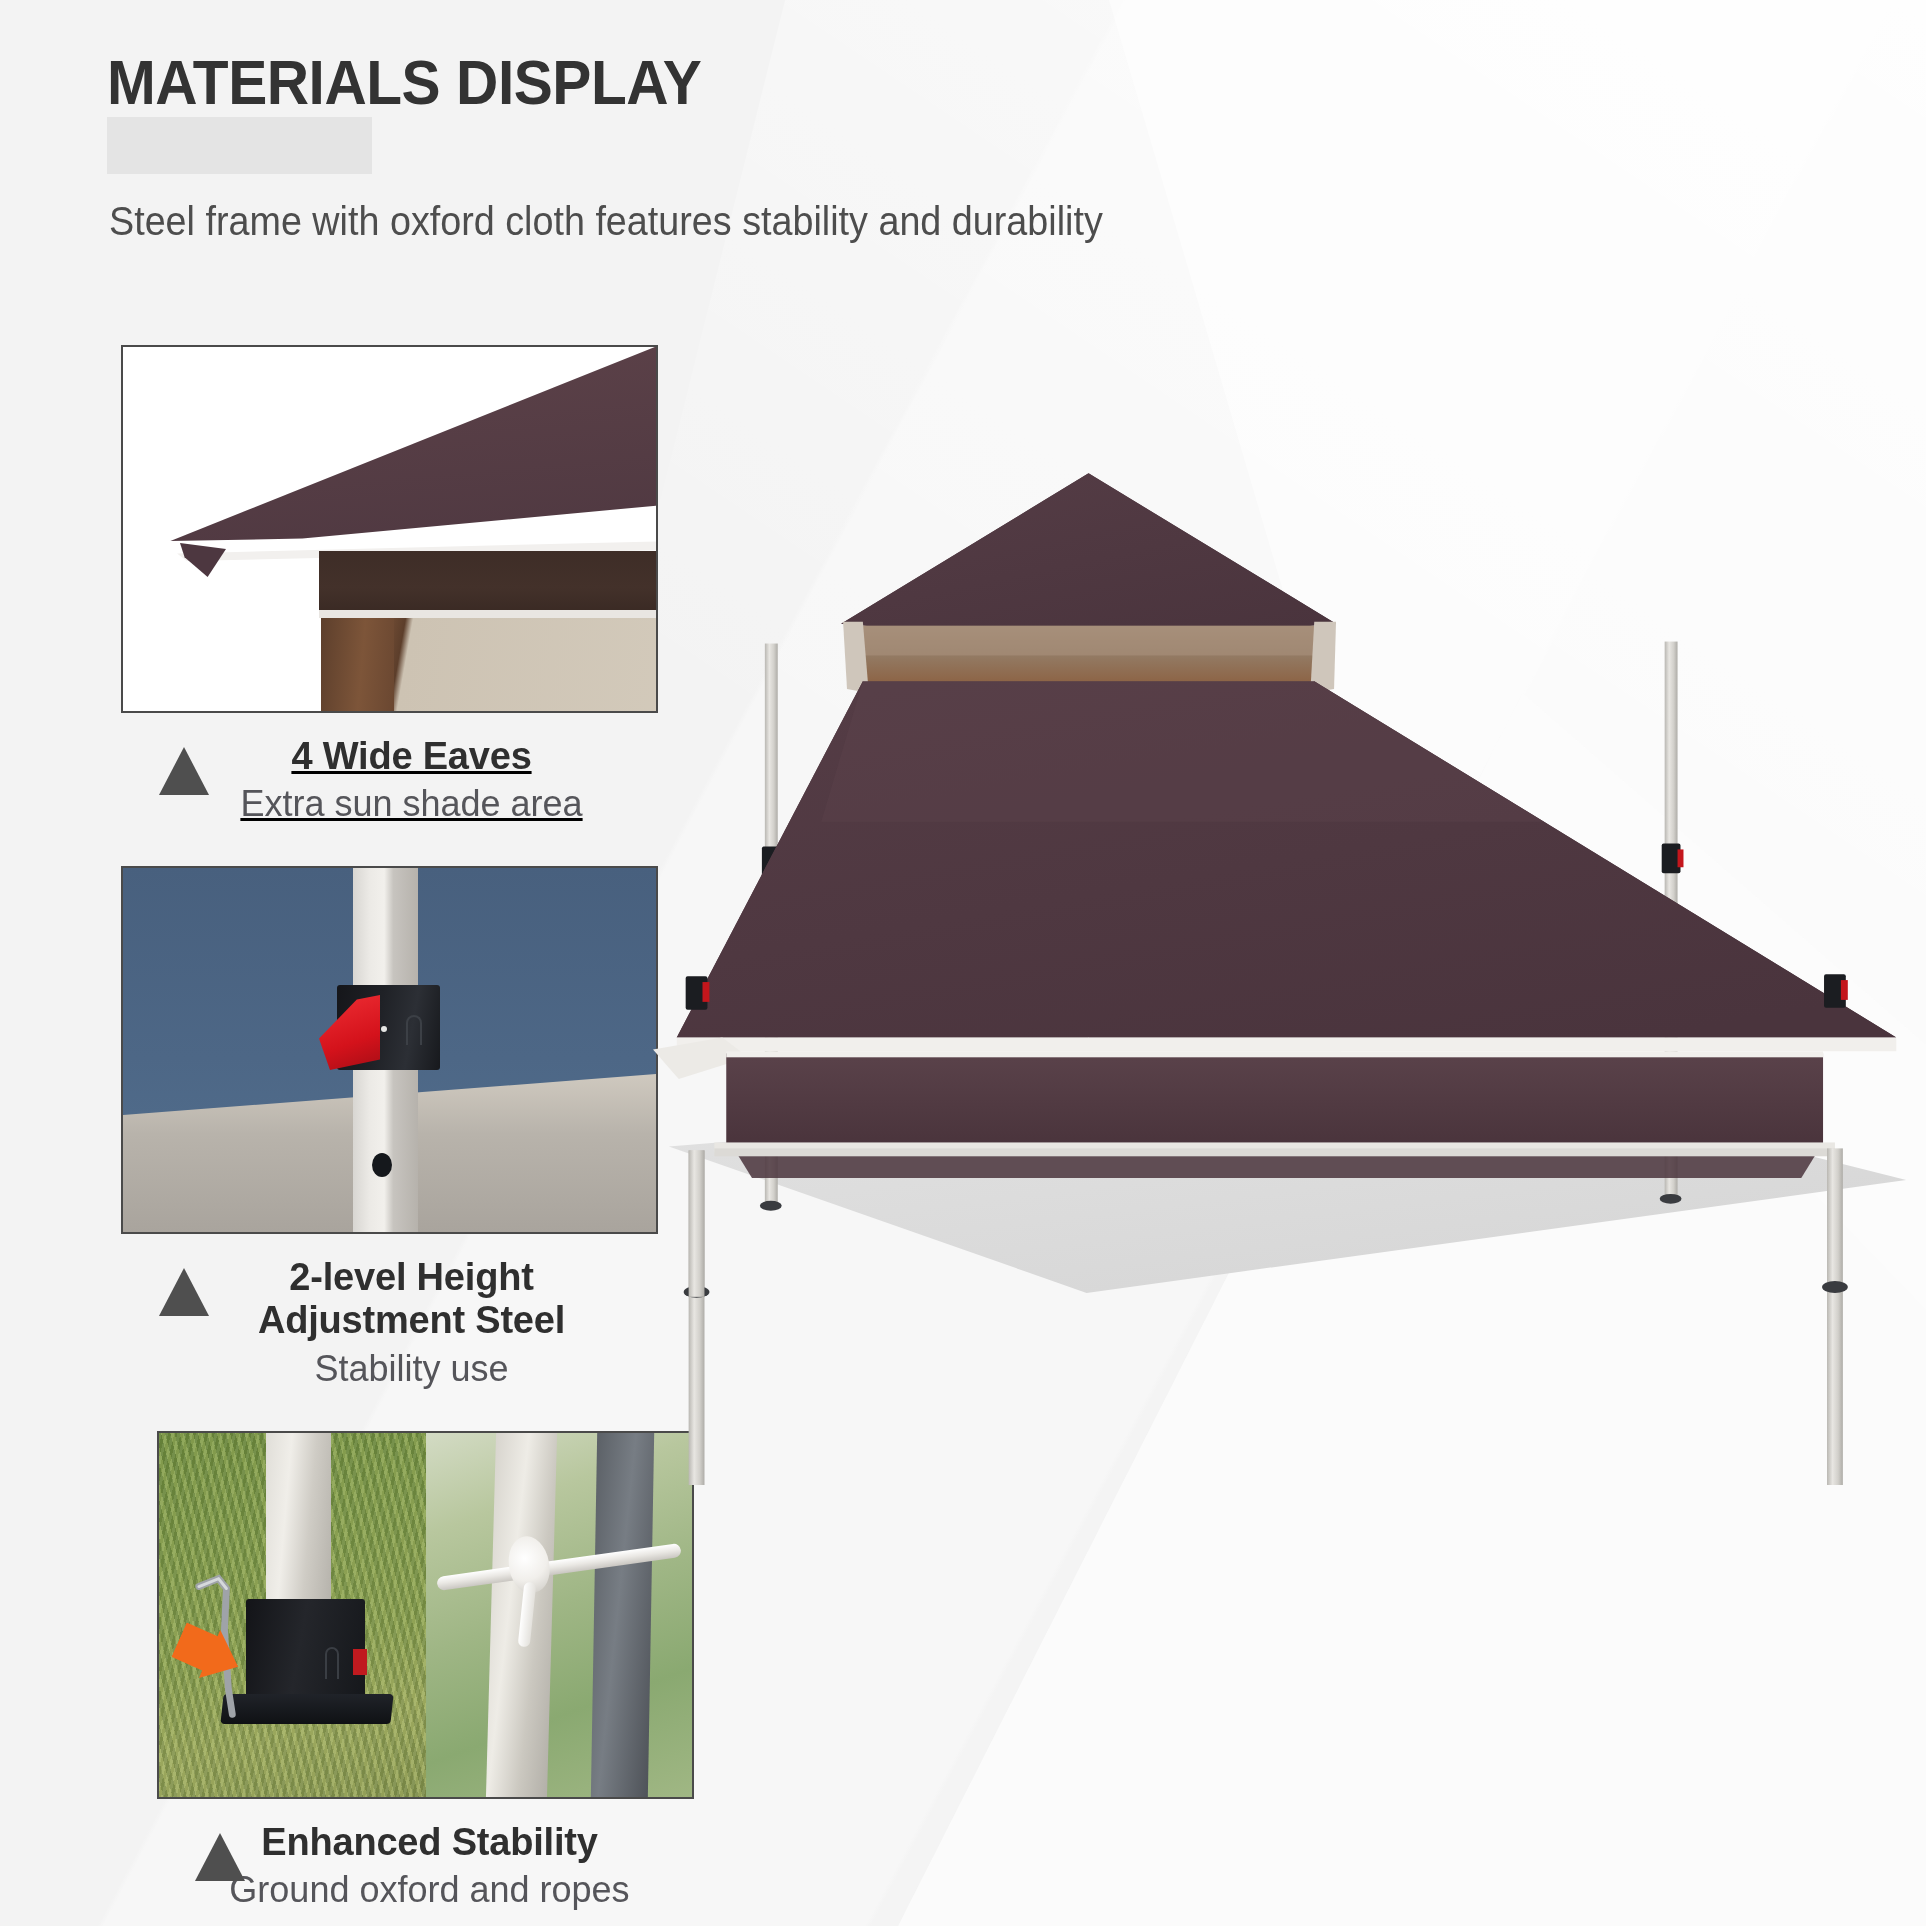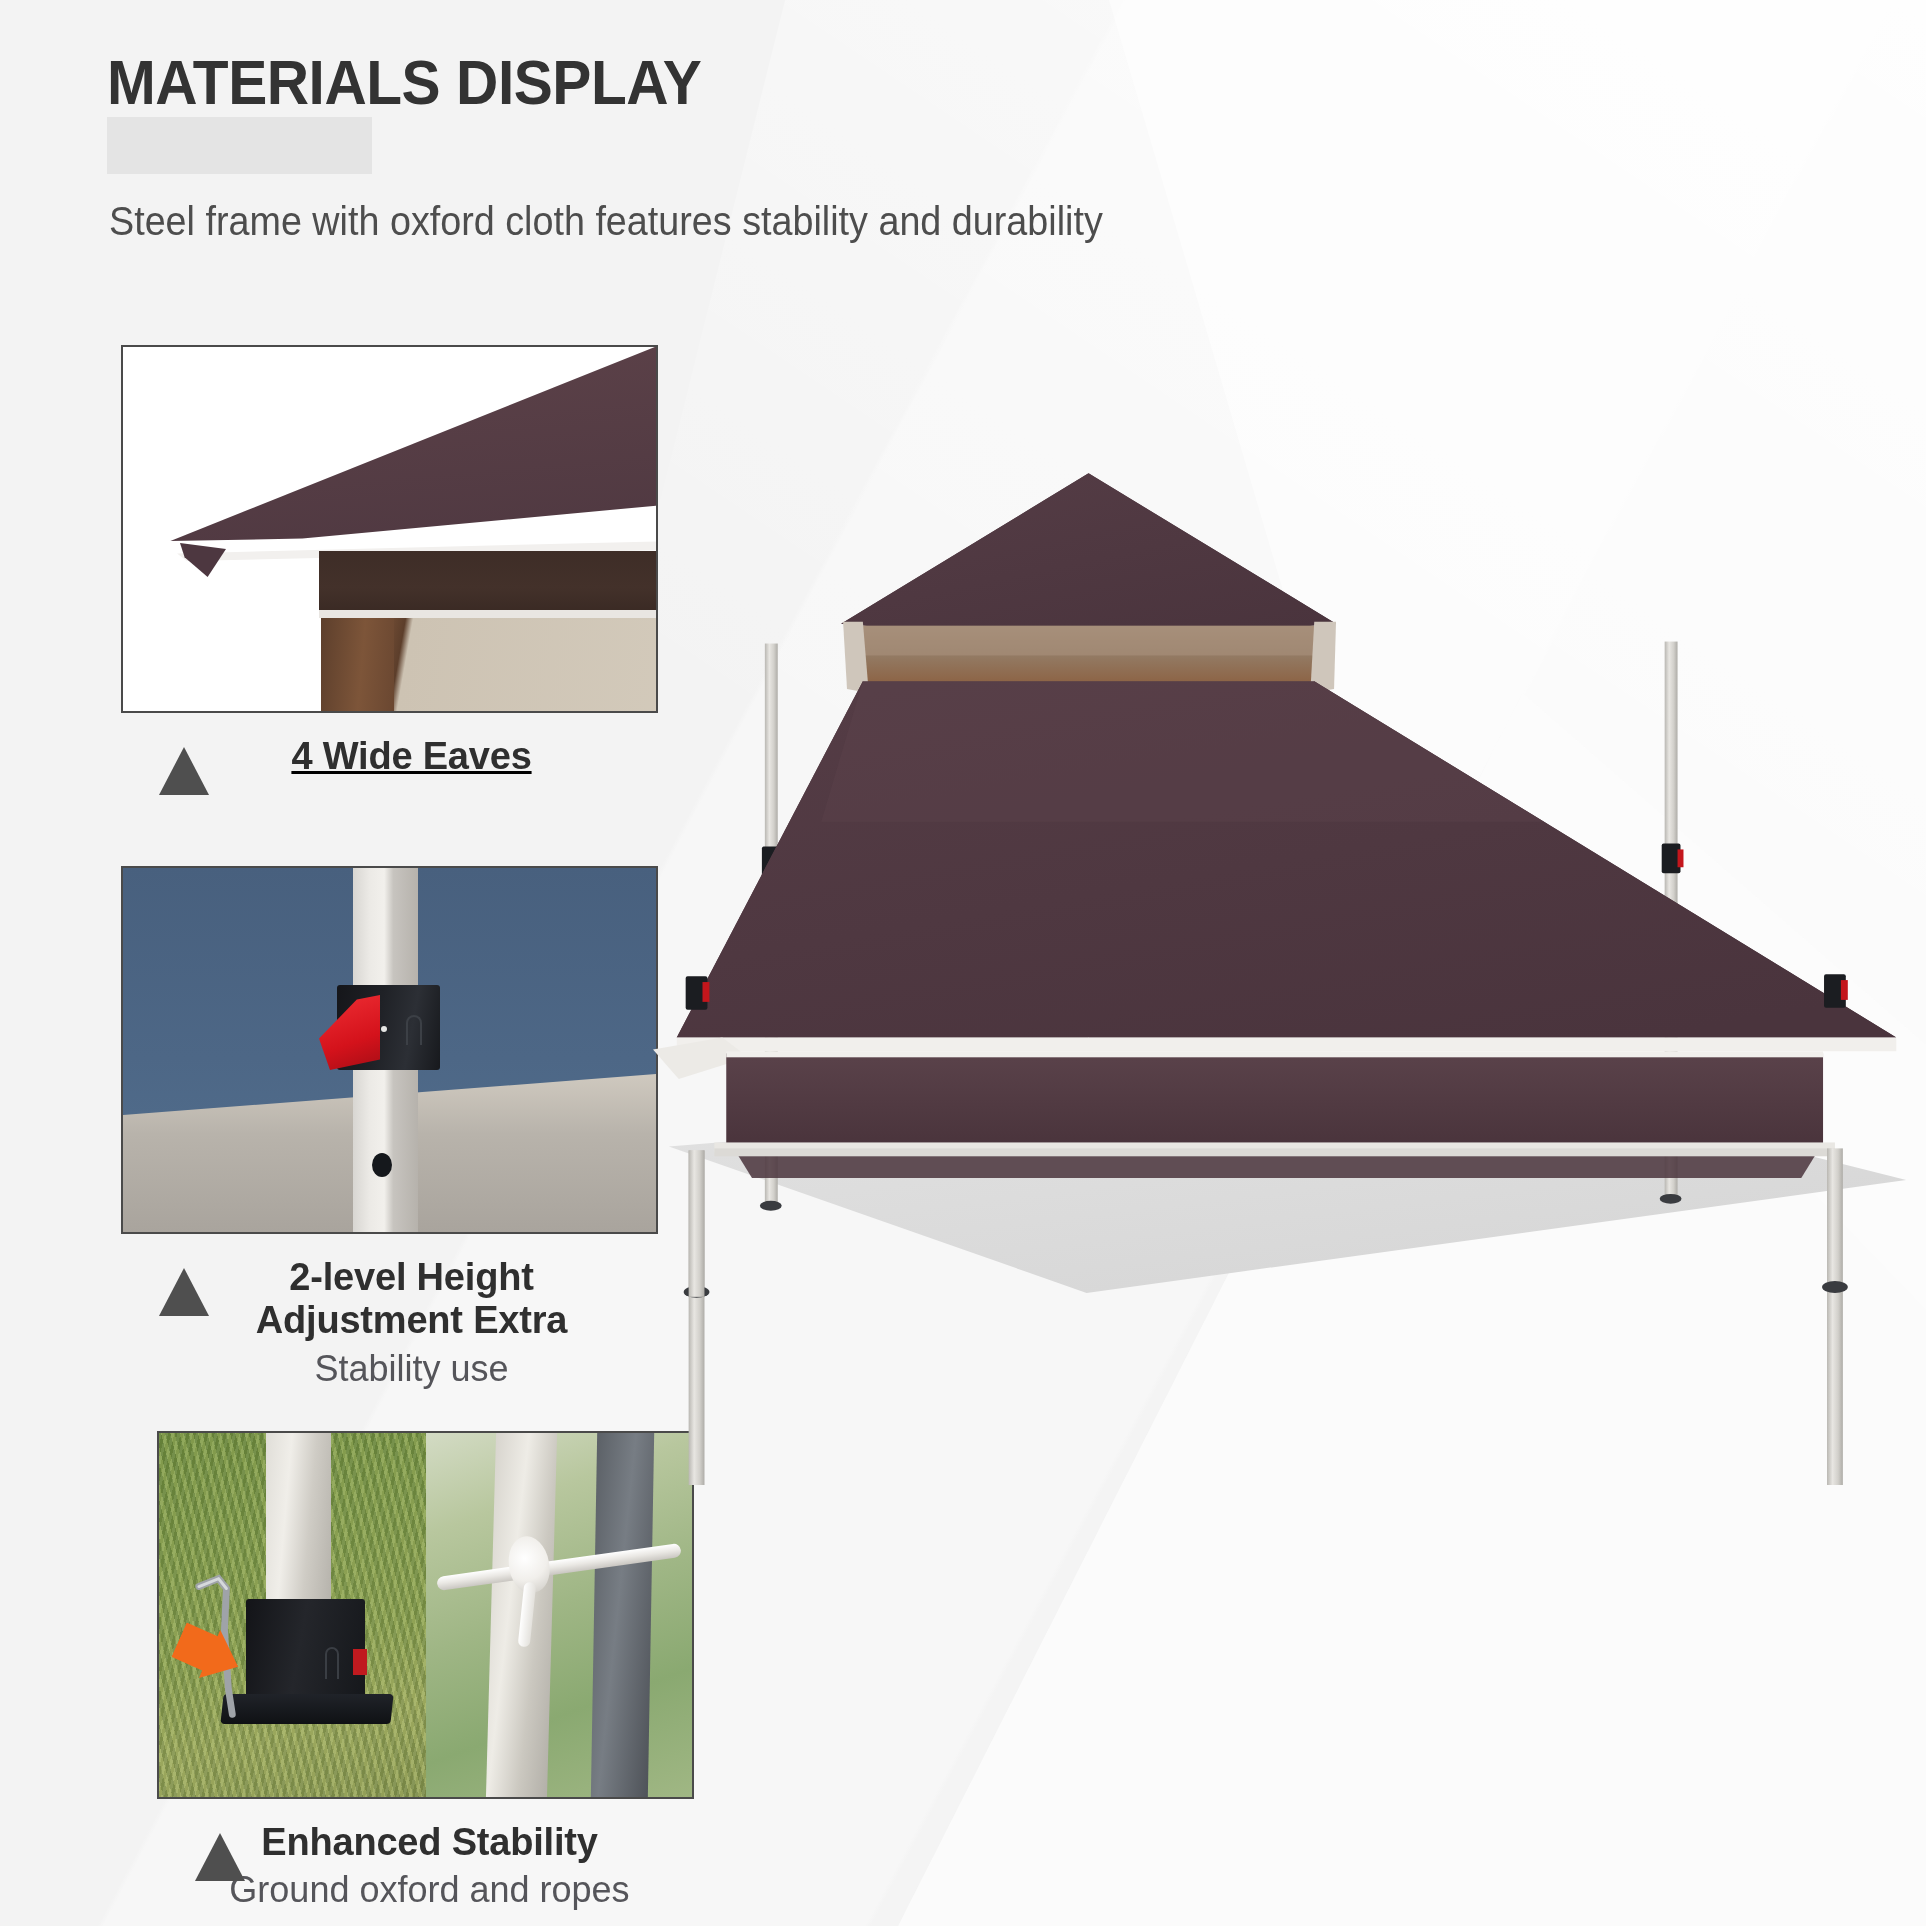--- a/index.html
+++ b/index.html
@@ -296,20 +296,21 @@
         <div class="valance"></div>
         <div class="valance-pipe"></div>
         <div class="sidewall"></div>
         <div class="side-post"></div>
       </div>
     </div>
     <div class="caption">
       <div class="caption-marker"></div>
       <div class="caption-text">
         <div class="caption-title">4 Wide Eaves</div>
+        <div class="caption-sub">Extra sun shade area</div>
       </div>
     </div>
   </div>
 
   <div class="feature-block" style="top:866px;">
     <div class="photo-frame">
       <div class="ph-lock">
         <div class="sky"></div>
         <div class="ground"></div>
         <div class="pole"></div>
@@ -317,21 +318,21 @@
         <div class="lock-slot"></div>
         <div class="lock-screw"></div>
         <div class="lever"></div>
         <div class="pole-hole"></div>
       </div>
     </div>
     <div class="caption">
       <div class="caption-marker"></div>
       <div class="caption-text">
         <div class="caption-title">2-level Height</div>
-        <div class="caption-title">Adjustment Extra</div>
+        <div class="caption-title">Adjustment Steel</div>
         <div class="caption-sub">Stability use</div>
       </div>
     </div>
   </div>
 
   <div class="feature-block" style="top:1431px;padding-left:36px;">
     <div class="photo-frame">
       <div class="ph-stab">
         <div class="half half-l">
           <div class="grass"></div>

